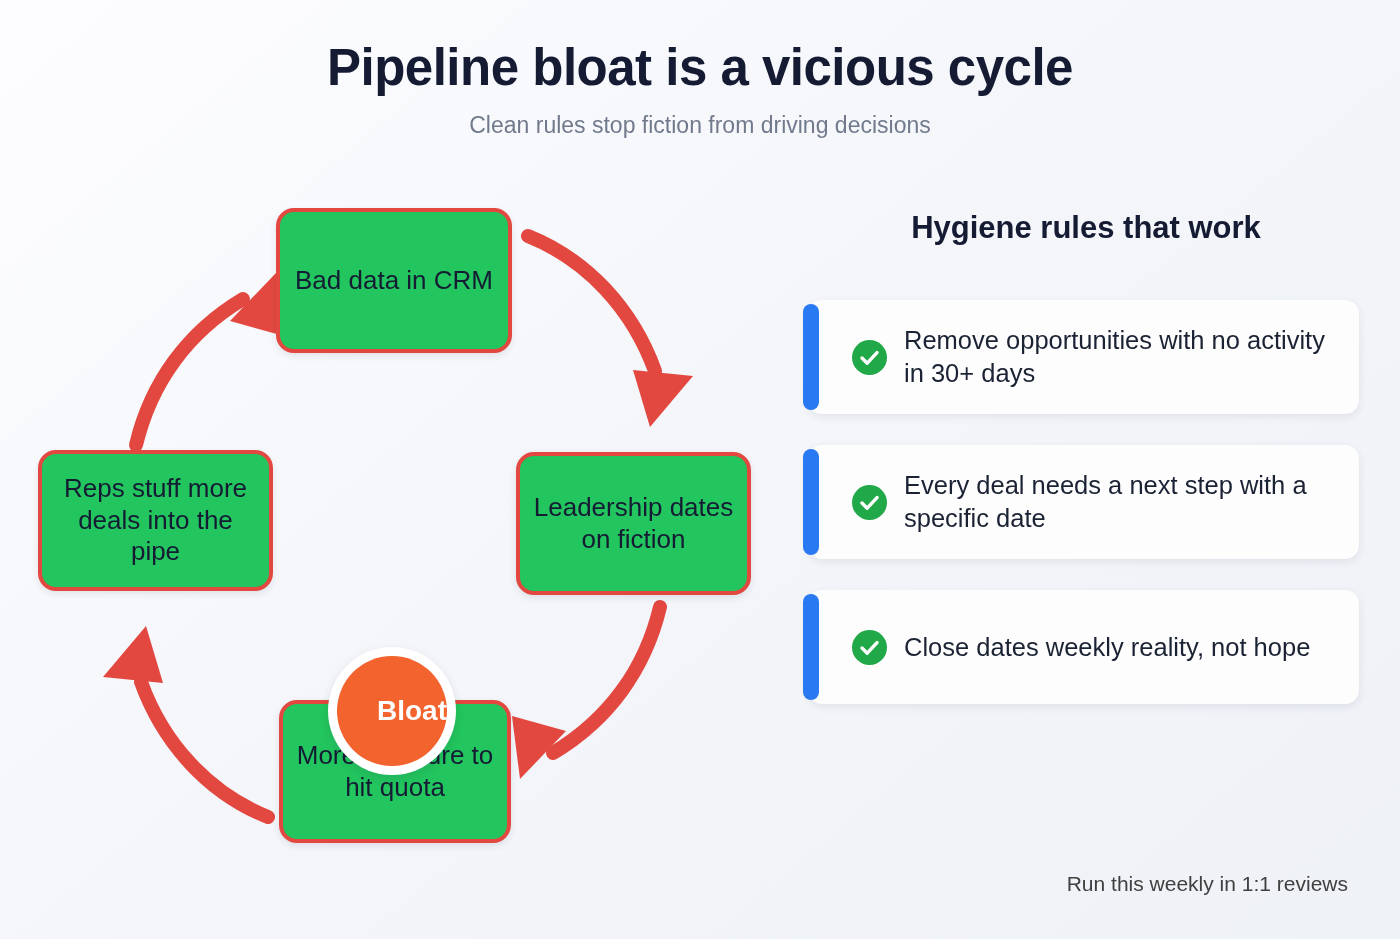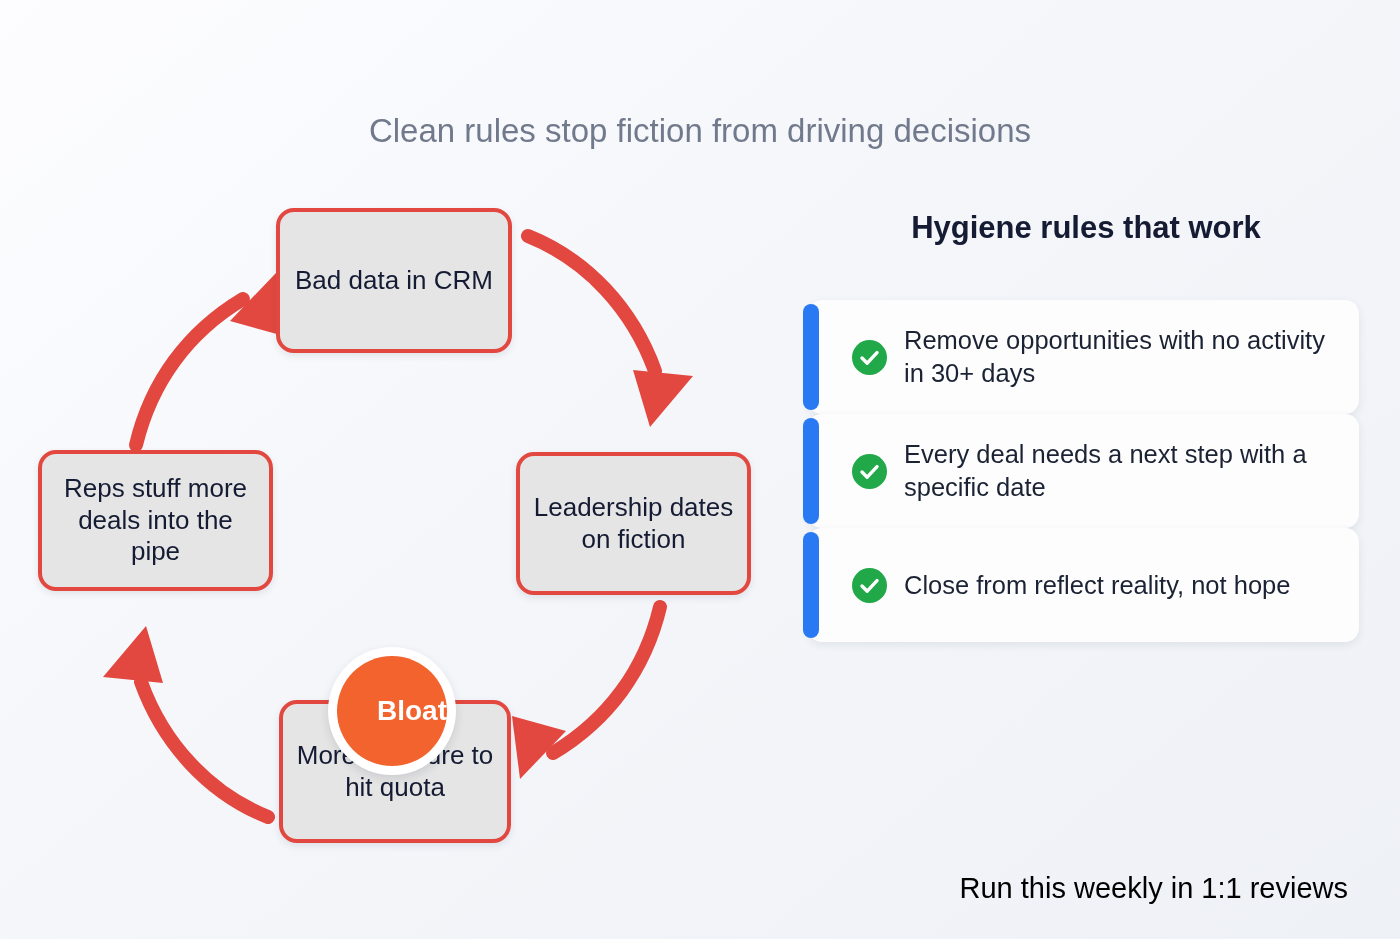--- a/index.html
+++ b/index.html
@@ -30,21 +30,21 @@
     font-weight: bold;
     letter-spacing: -0.5px;
     color: #141b33;
   }
   .subtitle {
     position: absolute;
     left: 0;
     top: 112px;
     width: 1400px;
     text-align: center;
-    font-size: 33px;
+    font-size: 23px;
     color: #717a8c;
   }
 
   
   #cycle {
     position: absolute;
     left: 0;
     top: 175px;
     width: 800px;
     height: 700px;
@@ -52,21 +52,21 @@
   #cycle-svg {
     position: absolute;
     left: 0;
     top: 0;
     width: 800px;
     height: 700px;
   }
   .node {
     position: absolute;
     box-sizing: border-box;
-    background: #e5e5e5;
+    background: #22c55e;
     border: 4px solid #e2483f;
     border-radius: 18px;
     box-shadow: 0 3px 7px rgba(40,50,70,0.10);
     display: flex;
     align-items: center;
     justify-content: center;
     text-align: center;
     color: #141b33;
     font-size: 26px;
     line-height: 1.22;
@@ -123,20 +123,21 @@
     font-size: 31px;
     font-weight: bold;
     color: #141b33;
     margin-bottom: 54px;
   }
   .rule-card {
     position: relative;
     box-sizing: border-box;
     width: 551px;
     height: 114px;
+    margin-bottom: 31px;
     background: #fdfdfd;
     border-radius: 14px;
     box-shadow: 0 3px 8px rgba(40,50,70,0.09);
     display: flex;
     align-items: center;
     padding-left: 44px;
     padding-right: 18px;
   }
   .rule-card::before {
     content: "";
@@ -163,29 +164,30 @@
   .rule-text {
     font-size: 25.5px;
     line-height: 1.28;
     color: #1a2233;
   }
 
   .footnote {
     position: absolute;
     right: 52px;
     top: 872px;
-    font-size: 29px;
-    color: #000000;
+    font-size: 21px;
+    color: #404040;
   }
 </style>
 </head>
 <body>
 
 <div id="stage">
 
+  <div class="title">Pipeline bloat is a vicious cycle</div>
   <div class="subtitle">Clean rules stop fiction from driving decisions</div>
 
   <div id="cycle">
 
     <svg id="cycle-svg" viewBox="0 0 800 700">
       <g fill="#e2483f" stroke="none">
 
         <g>
           <path d="M 528 61 C 588 85 633 135 655 196" stroke="#e2483f" stroke-width="14" stroke-linecap="round" fill="none"></path>
           <path d="M 633 195 L 693 201 L 650 252 Z"></path>
@@ -250,19 +252,19 @@
       </span>
       <span class="rule-text">Every deal needs a next step with a specific date</span>
     </div>
 
     <div class="rule-card">
       <span class="check-icon">
         <svg width="35" height="35" viewBox="0 0 35 35">
             <path d="M10 18 L15.2 23.2 L25 12.6" fill="none" stroke="#ffffff" stroke-width="3.4" stroke-linecap="round" stroke-linejoin="round"></path>
           </svg>
       </span>
-      <span class="rule-text">Close from reflect reality, not hope</span>
+      <span class="rule-text">Close dates weekly reality, not hope</span>
     </div>
   </div>
 
   <div class="footnote">Run this weekly in 1:1 reviews</div>
 
 </div>
 
 </body></html>

